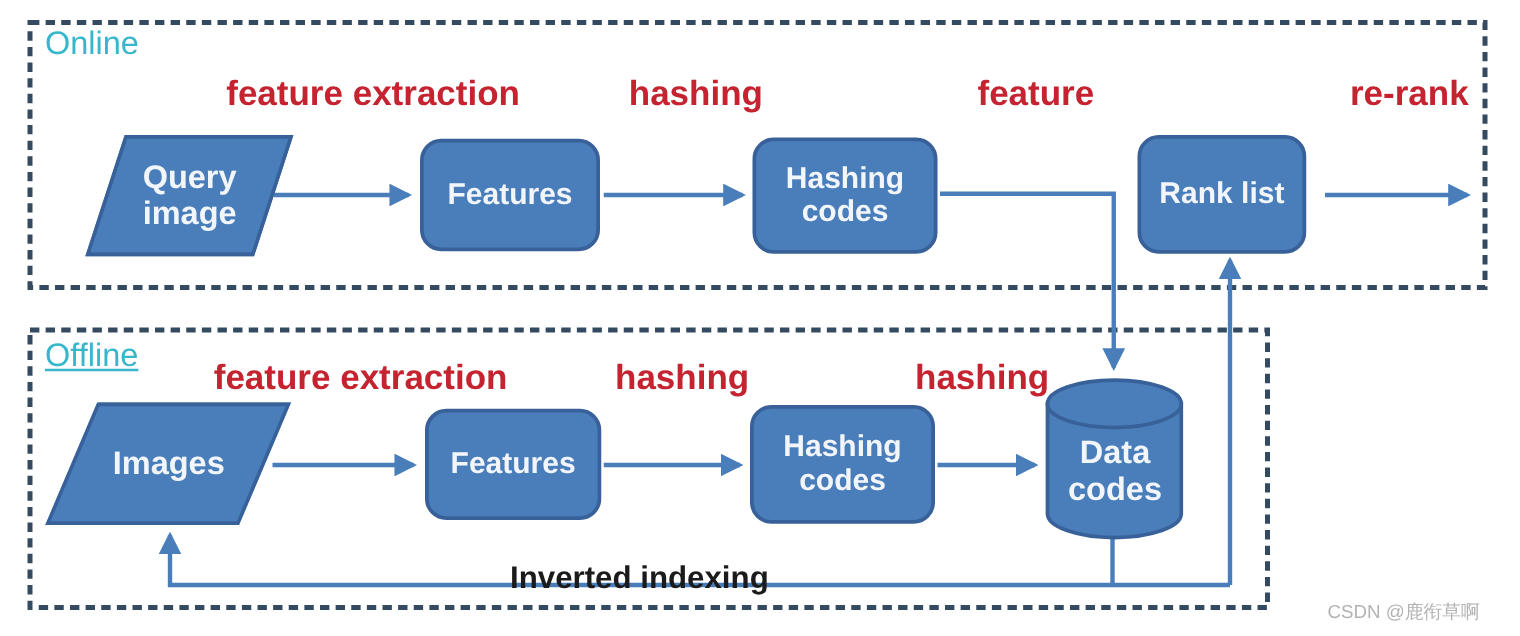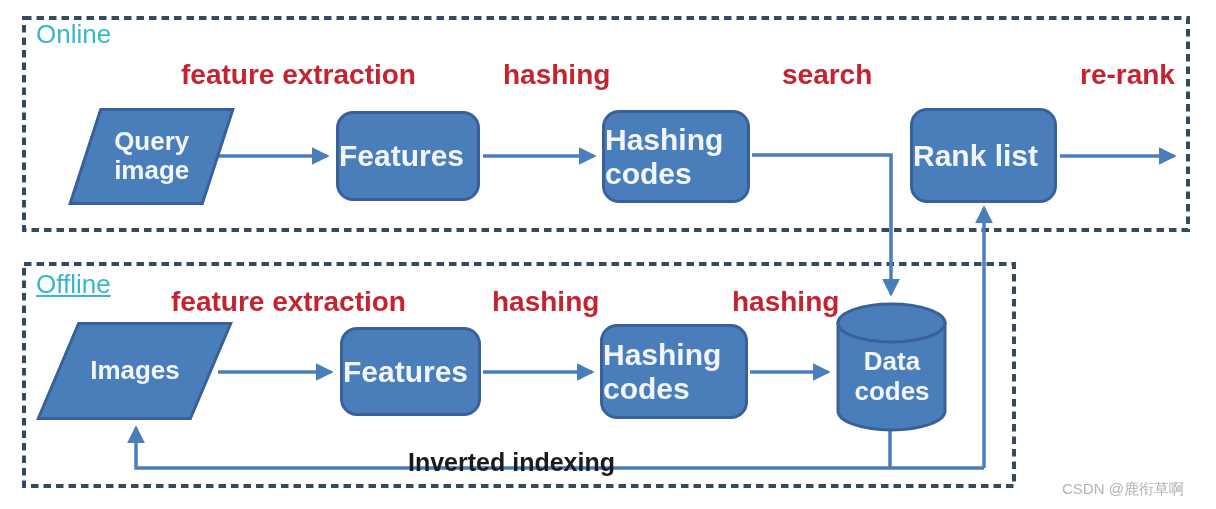--- a/index.html
+++ b/index.html
@@ -18,23 +18,23 @@
     position:relative;width:1216px;height:509px;background:#ffffff;
     font-family:"Liberation Sans","DejaVu Sans",sans-serif;overflow:hidden;
   }
   svg.overlay{position:absolute;left:0;top:0;width:1216px;height:509px;}
   .dashed-box{fill:none;stroke:var(--dashed-border);stroke-width:4;stroke-dasharray:7.5 5;}
   .arrow{fill:none;stroke:var(--arrow);stroke-width:3.5;stroke-linejoin:miter;}
   .cyl{fill:var(--node-fill);stroke:var(--node-border);stroke-width:3;}
   #ah path{fill:var(--arrow);}
   .node{
     position:absolute;box-sizing:border-box;display:flex;flex-direction:column;
-    align-items:flex-start;justify-content:center;text-align:center;
+    align-items:center;justify-content:center;text-align:center;
     background:var(--node-fill);border:3px solid var(--node-border);border-radius:17px;
-    color:var(--node-text);font-size:30px;font-weight:700;line-height:1.12;
+    color:var(--node-text);font-size:24px;font-weight:700;line-height:1.12;
   }
   .para{
     position:absolute;box-sizing:border-box;display:flex;align-items:center;justify-content:center;
     background:var(--node-fill);border:3px solid var(--node-border);
   }
   .para .inner{
     display:flex;flex-direction:column;align-items:center;justify-content:center;text-align:center;
     color:var(--node-text);font-size:26px;font-weight:700;line-height:1.12;
   }
   .skew18{transform:skewX(-18deg);}  .skew18 .inner{transform:skewX(18deg);}
@@ -81,41 +81,41 @@
       <path class="cyl" d="M838,323 V411 A53.5,19 0 0 0 945,411 V323 Z"></path>
       <ellipse class="cyl" cx="891.5" cy="323" rx="53.5" ry="19"></ellipse>
     </g>
   </svg>
 
   <div class="sec-label" style="left:36px;top:19px;">Online</div>
   <div class="sec-label" style="left:36px;top:269px;text-decoration:underline;">Offline</div>
 
   <div class="step-label" style="left:181px;top:59px;">feature extraction</div>
   <div class="step-label" style="left:503px;top:59px;">hashing</div>
-  <div class="step-label" style="left:782px;top:59px;">search</div>
+  <div class="step-label" style="left:782px;top:59px;">feature</div>
   <div class="step-label" style="left:1080px;top:59px;">re-rank</div>
 
   <div class="step-label" style="left:171px;top:286px;">feature extraction</div>
   <div class="step-label" style="left:492px;top:286px;">hashing</div>
   <div class="step-label" style="left:732px;top:286px;">hashing</div>
 
   <div class="para skew18" style="left:84px;top:108px;width:135px;height:97px;">
     <span class="inner">
       <span>Query</span>
       <span>image</span>
     </span>
   </div>
   <div class="node" style="left:336px;top:111px;width:144px;height:90px;">
     <span>Features</span>
   </div>
   <div class="node" style="left:602px;top:110px;width:148px;height:93px;">
     <span>Hashing</span>
     <span>codes</span>
   </div>
-  <div class="node" style="left:910px;top:108px;width:147px;height:95px;">
+  <div class="node" style="left:910px;top:108px;width:135px;height:95px;">
     <span>Rank list</span>
   </div>
 
   <div class="para skew23" style="left:57px;top:322px;width:155px;height:98px;">
     <span class="inner">
       <span>Images</span>
     </span>
   </div>
   <div class="node" style="left:340px;top:327px;width:141px;height:89px;">
     <span>Features</span>

